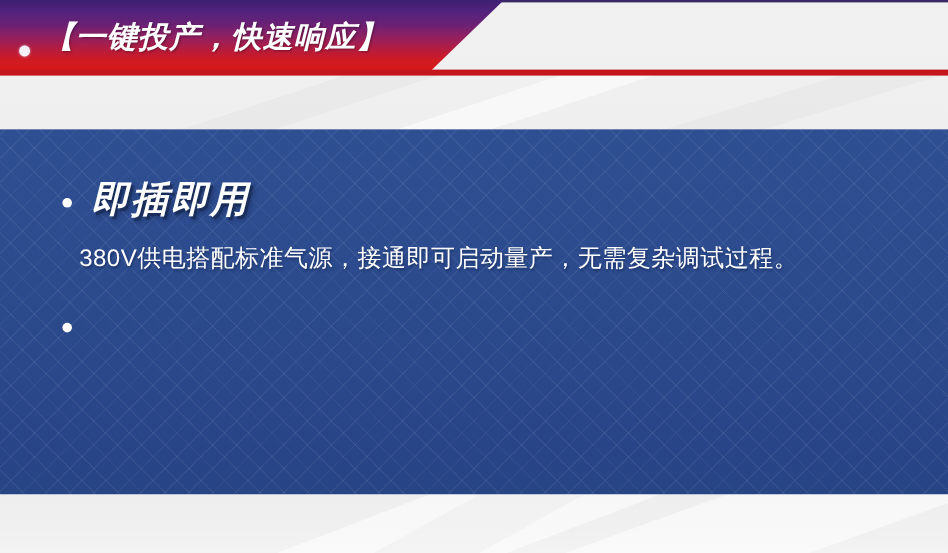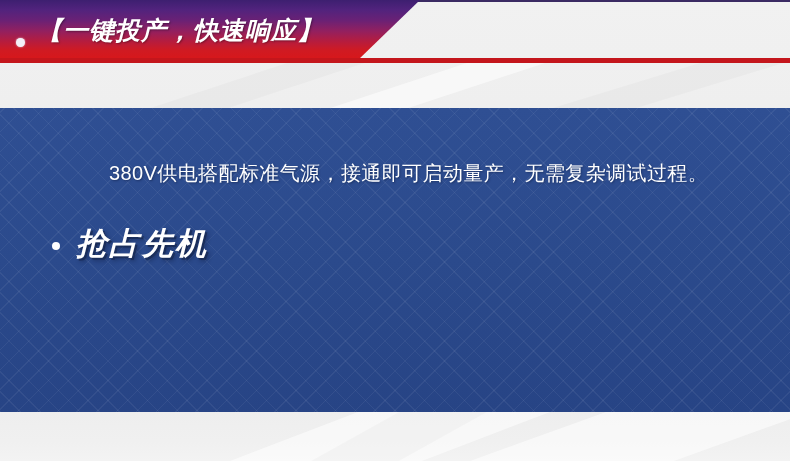--- a/index.html
+++ b/index.html
@@ -154,21 +154,21 @@
     font-style: italic;
     letter-spacing: 2px;
     white-space: nowrap;
     text-shadow: 2px 2px 0 rgba(18,32,68,0.55),
                  3px 3px 4px rgba(10,20,50,0.45);
   }
   .feature-body {
     color: #ffffff;
     font-size: 20px;
     letter-spacing: 0.4px;
-    padding-left: 109px;
+    padding-left: 66px;
     padding-top: 14px;
     white-space: nowrap;
     text-shadow: 1px 1px 2px rgba(12,26,62,0.5);
   }
 
   
   .bottom-strip {
     position: absolute;
     left: 0; top: 412px;
     width: 790px; height: 49px;
@@ -196,27 +196,30 @@
     </div>
   </div>
 
   <div class="red-rule"></div>
 
   <div class="panel"></div>
 
   <div class="blocks">
 
     <div class="feature">
+      <div class="feature-head">
+        <span class="head-dot"></span>
+        <span class="head-text">即插即用</span>
+      </div>
       <div class="feature-body">380V供电搭配标准气源，接通即可启动量产，无需复杂调试过程。</div>
     </div>
 
     <div class="feature">
       <div class="feature-head">
         <span class="head-dot"></span>
-        <span class="head-text">抢占先机</span>
       </div>
     </div>
 
   </div>
 
   <div class="bottom-strip">
     <div class="facet f4" style="top:0"></div>
     <div class="facet f6 dark" style="top:0"></div>
     <div class="facet f5" style="top:0"></div>
   </div>

